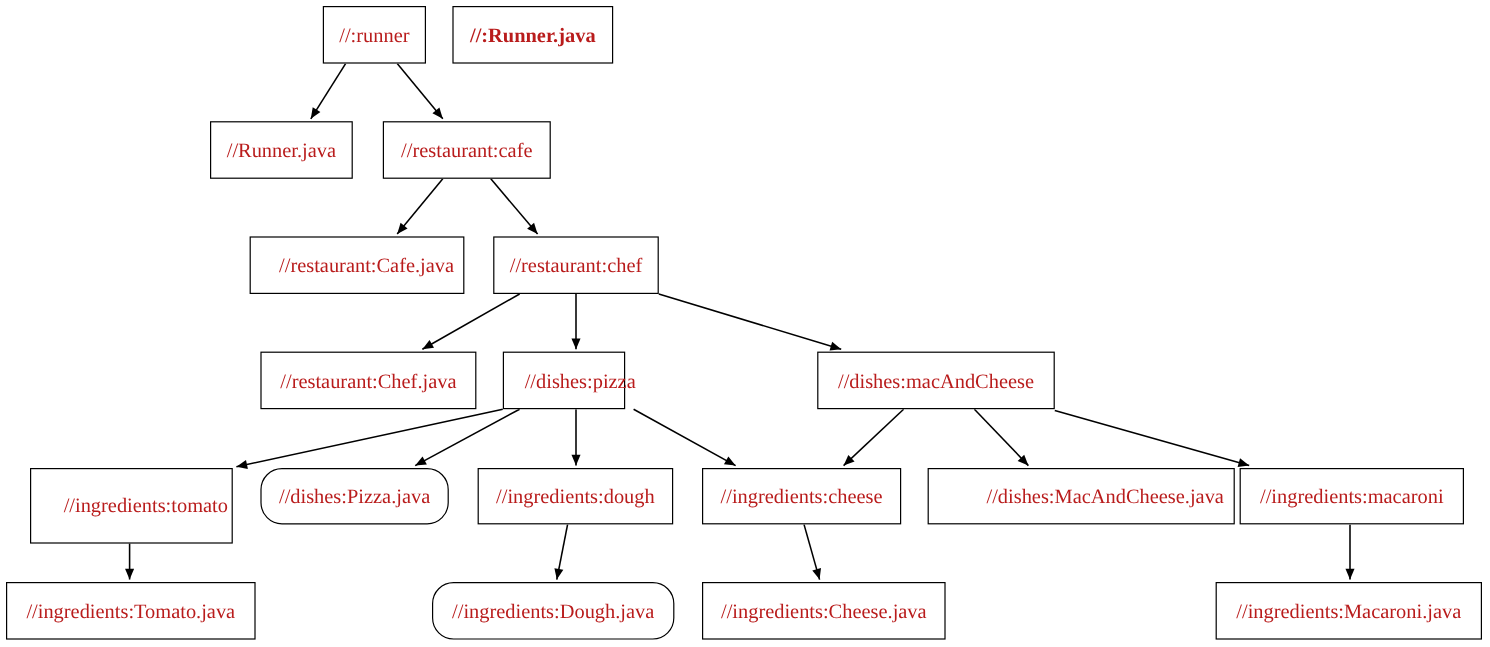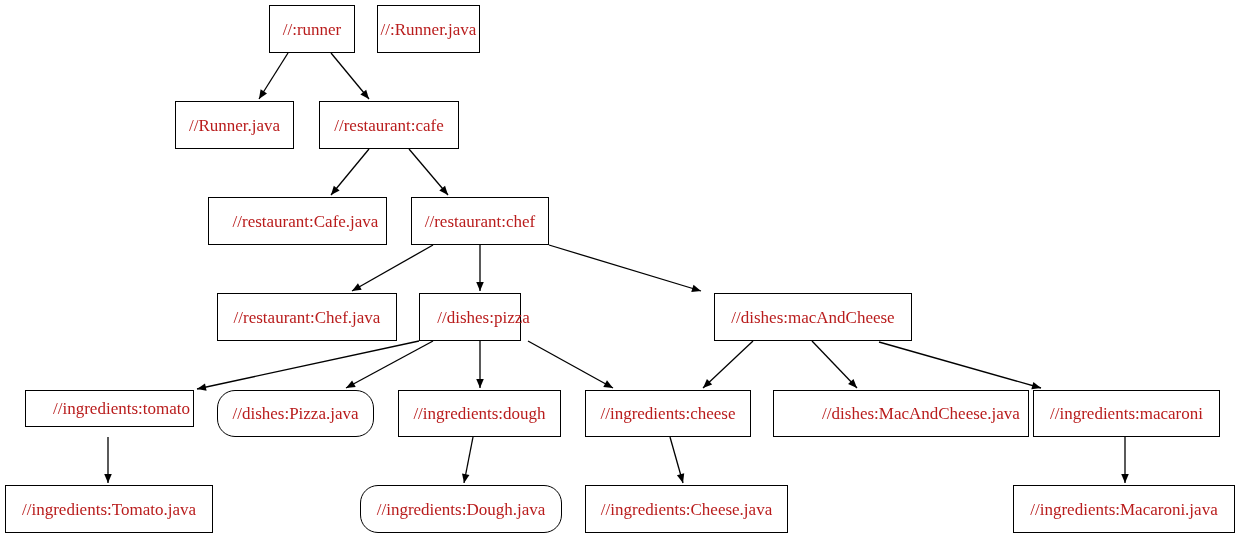--- a/index.html
+++ b/index.html
@@ -65,29 +65,29 @@
       <line x1="528" y1="341" x2="613" y2="388" class="edge-line" marker-end="url(#arrowhead)"></line>
       <line x1="753" y1="341" x2="703" y2="388" class="edge-line" marker-end="url(#arrowhead)"></line>
       <line x1="812" y1="341" x2="857" y2="388" class="edge-line" marker-end="url(#arrowhead)"></line>
       <line x1="879" y1="342" x2="1041" y2="388" class="edge-line" marker-end="url(#arrowhead)"></line>
       <line x1="108" y1="437" x2="108" y2="483" class="edge-line" marker-end="url(#arrowhead)"></line>
       <line x1="473" y1="437" x2="464" y2="483" class="edge-line" marker-end="url(#arrowhead)"></line>
       <line x1="670" y1="437" x2="683" y2="483" class="edge-line" marker-end="url(#arrowhead)"></line>
       <line x1="1125" y1="437" x2="1125" y2="483" class="edge-line" marker-end="url(#arrowhead)"></line>
     </svg>
 <div class="node" style="left: 269px; top: 5px; width: 86px; height: 48px;">//:runner</div>
-    <div class="node" style="left: 377px; top: 5px; width: 103px; height: 48px;">//:Runner.java</div>
+    <div class="node" style="left: 377px; top: 5px; width: 134px; height: 48px; font-weight: bold;">//:Runner.java</div>
     <div class="node" style="left: 175px; top: 101px; width: 119px; height: 48px;">//Runner.java</div>
     <div class="node" style="left: 319px; top: 101px; width: 140px; height: 48px;">//restaurant:cafe</div>
     <div class="node" style="left: 208px; top: 197px; width: 179px; height: 48px; padding-left: 16px;">//restaurant:Cafe.java</div>
     <div class="node" style="left: 411px; top: 197px; width: 138px; height: 48px;">//restaurant:chef</div>
     <div class="node" style="left: 217px; top: 293px; width: 180px; height: 48px;">//restaurant:Chef.java</div>
     <div class="node" style="left: 419px; top: 293px; width: 102px; height: 48px; padding-left: 27px;">//dishes:pizza</div>
-    <div class="node" style="left: 681px; top: 293px; width: 198px; height: 48px; margin-left: 33px;">//dishes:macAndCheese</div>
-    <div class="node" style="left: 25px; top: 390px; width: 169px; height: 37px; padding-left: 24px;">//ingredients:tomato</div>
+    <div class="node" style="left: 681px; top: 293px; width: 198px; height: 48px;">//dishes:macAndCheese</div>
+    <div class="node" style="left: 25px; top: 390px; width: 169px; height: 63px; padding-left: 24px;">//ingredients:tomato</div>
     <div class="node" style="left: 217px; top: 390px; width: 157px; height: 47px; border-radius: 18px;">//dishes:Pizza.java</div>
     <div class="node" style="left: 398px; top: 390px; width: 163px; height: 47px;">//ingredients:dough</div>
     <div class="node" style="left: 585px; top: 390px; width: 166px; height: 47px;">//ingredients:cheese</div>
     <div class="node" style="left: 773px; top: 390px; width: 256px; height: 47px; padding-left: 40px;">//dishes:MacAndCheese.java</div>
     <div class="node" style="left: 1033px; top: 390px; width: 187px; height: 47px;">//ingredients:macaroni</div>
     <div class="node" style="left: 5px; top: 485px; width: 208px; height: 48px;">//ingredients:Tomato.java</div>
     <div class="node" style="left: 360px; top: 485px; width: 202px; height: 48px; border-radius: 18px;">//ingredients:Dough.java</div>
     <div class="node" style="left: 585px; top: 485px; width: 203px; height: 48px;">//ingredients:Cheese.java</div>
     <div class="node" style="left: 1013px; top: 485px; width: 222px; height: 48px;">//ingredients:Macaroni.java</div>
   </div>

